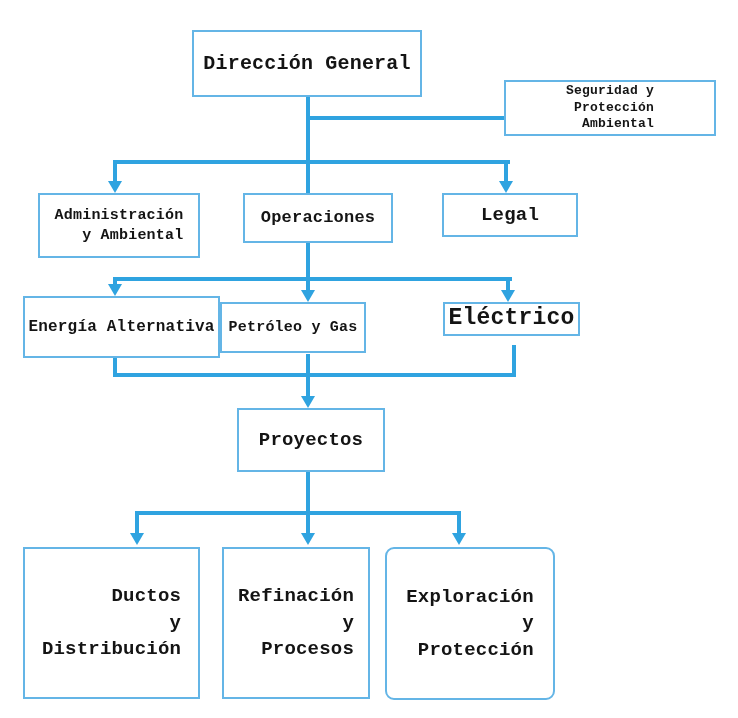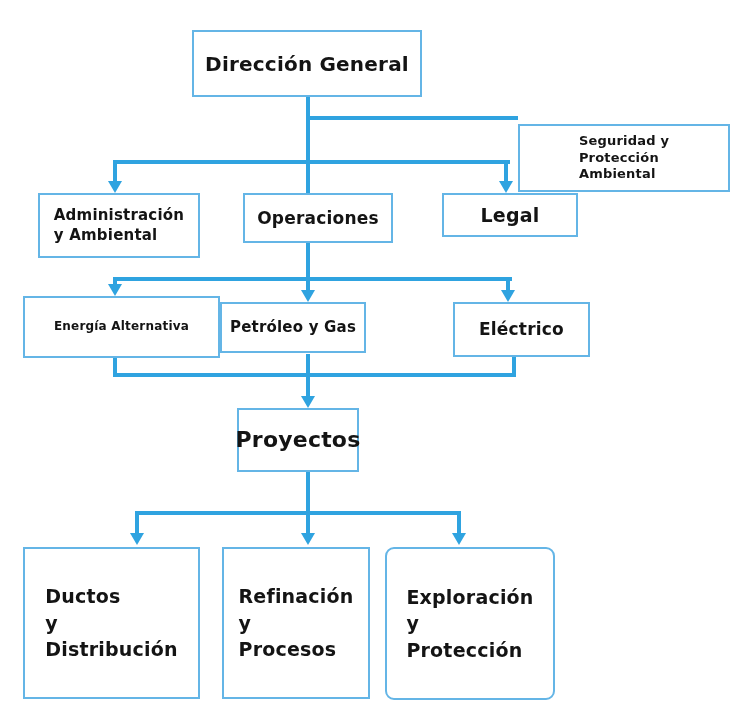--- a/index.html
+++ b/index.html
@@ -11,22 +11,23 @@
     overflow:hidden;
   }
   .box {
     position:absolute;
     box-sizing:border-box;
     background:var(--background,#ffffff);
     border:2px solid var(--border,#64B5E6);
     color:var(--text,#141414);
     font-weight:700;
     display:flex; align-items:center; justify-content:center;
-    text-align:left;
+    text-align:right;
     letter-spacing:0.2px;
+    font-family:Liberation Mono, monospace;
   }
   .box .lbl { line-height:1.3; }
   .hline, .vline { position:absolute; background:var(--connector,#2FA3E0); }
   .arrow-down {
     position:absolute; width:0; height:0;
     border-left:7px solid transparent;
     border-right:7px solid transparent;
     border-top:12px solid var(--connector,#2FA3E0);
   }
 </style>
@@ -65,49 +66,49 @@
   <div class="arrow-down" style="left:130px;top:533px;"></div>
   <div class="vline" style="left:306px;top:511px;width:4px;height:22px;"></div>
   <div class="arrow-down" style="left:301px;top:533px;"></div>
   <div class="vline" style="left:457px;top:511px;width:4px;height:22px;"></div>
   <div class="arrow-down" style="left:452px;top:533px;"></div>
 
   <div class="box" style="left:192px;top:30px;width:230px;height:67px;font-size:20px;">
     <span class="lbl">Dirección General</span>
   </div>
 
-  <div class="box" style="left:518px;top:80px;width:212px;height:68px;font-size:13px;margin-top:44px;">
+  <div class="box" style="left:504px;top:80px;width:212px;height:56px;font-size:13px;">
     <div class="lbl"><span>Seguridad y</span><br><span>Protección</span><br><span>Ambiental</span></div>
   </div>
 
   <div class="box" style="left:38px;top:193px;width:162px;height:65px;font-size:15px;">
     <div class="lbl"><span>Administración</span><br><span>y Ambiental</span></div>
   </div>
 
   <div class="box" style="left:243px;top:193px;width:150px;height:50px;font-size:17px;">
     <span class="lbl">Operaciones</span>
   </div>
 
   <div class="box" style="left:442px;top:193px;width:136px;height:44px;font-size:19px;">
     <span class="lbl">Legal</span>
   </div>
 
-  <div class="box" style="left:23px;top:296px;width:197px;height:62px;font-size:12px;">
+  <div class="box" style="left:23px;top:296px;width:197px;height:62px;font-size:16px;">
     <span class="lbl">Energía Alternativa</span>
   </div>
 
   <div class="box" style="left:220px;top:302px;width:146px;height:51px;font-size:15px;">
     <span class="lbl">Petróleo y Gas</span>
   </div>
 
-  <div class="box" style="left:453px;top:302px;width:137px;height:55px;font-size:17px;">
+  <div class="box" style="left:443px;top:302px;width:137px;height:34px;font-size:23px;">
     <span class="lbl">Eléctrico</span>
   </div>
 
-  <div class="box" style="left:237px;top:408px;width:122px;height:64px;font-size:22px;">
+  <div class="box" style="left:237px;top:408px;width:148px;height:64px;font-size:19px;">
     <span class="lbl">Proyectos</span>
   </div>
 
   <div class="box" style="left:23px;top:547px;width:177px;height:152px;font-size:19px;">
     <div class="lbl" style="line-height:1.4;"><span>Ductos</span><br><span>y</span><br><span>Distribución</span></div>
   </div>
 
   <div class="box" style="left:222px;top:547px;width:148px;height:152px;font-size:19px;">
     <div class="lbl" style="line-height:1.4;"><span>Refinación</span><br><span>y</span><br><span>Procesos</span></div>
   </div>

